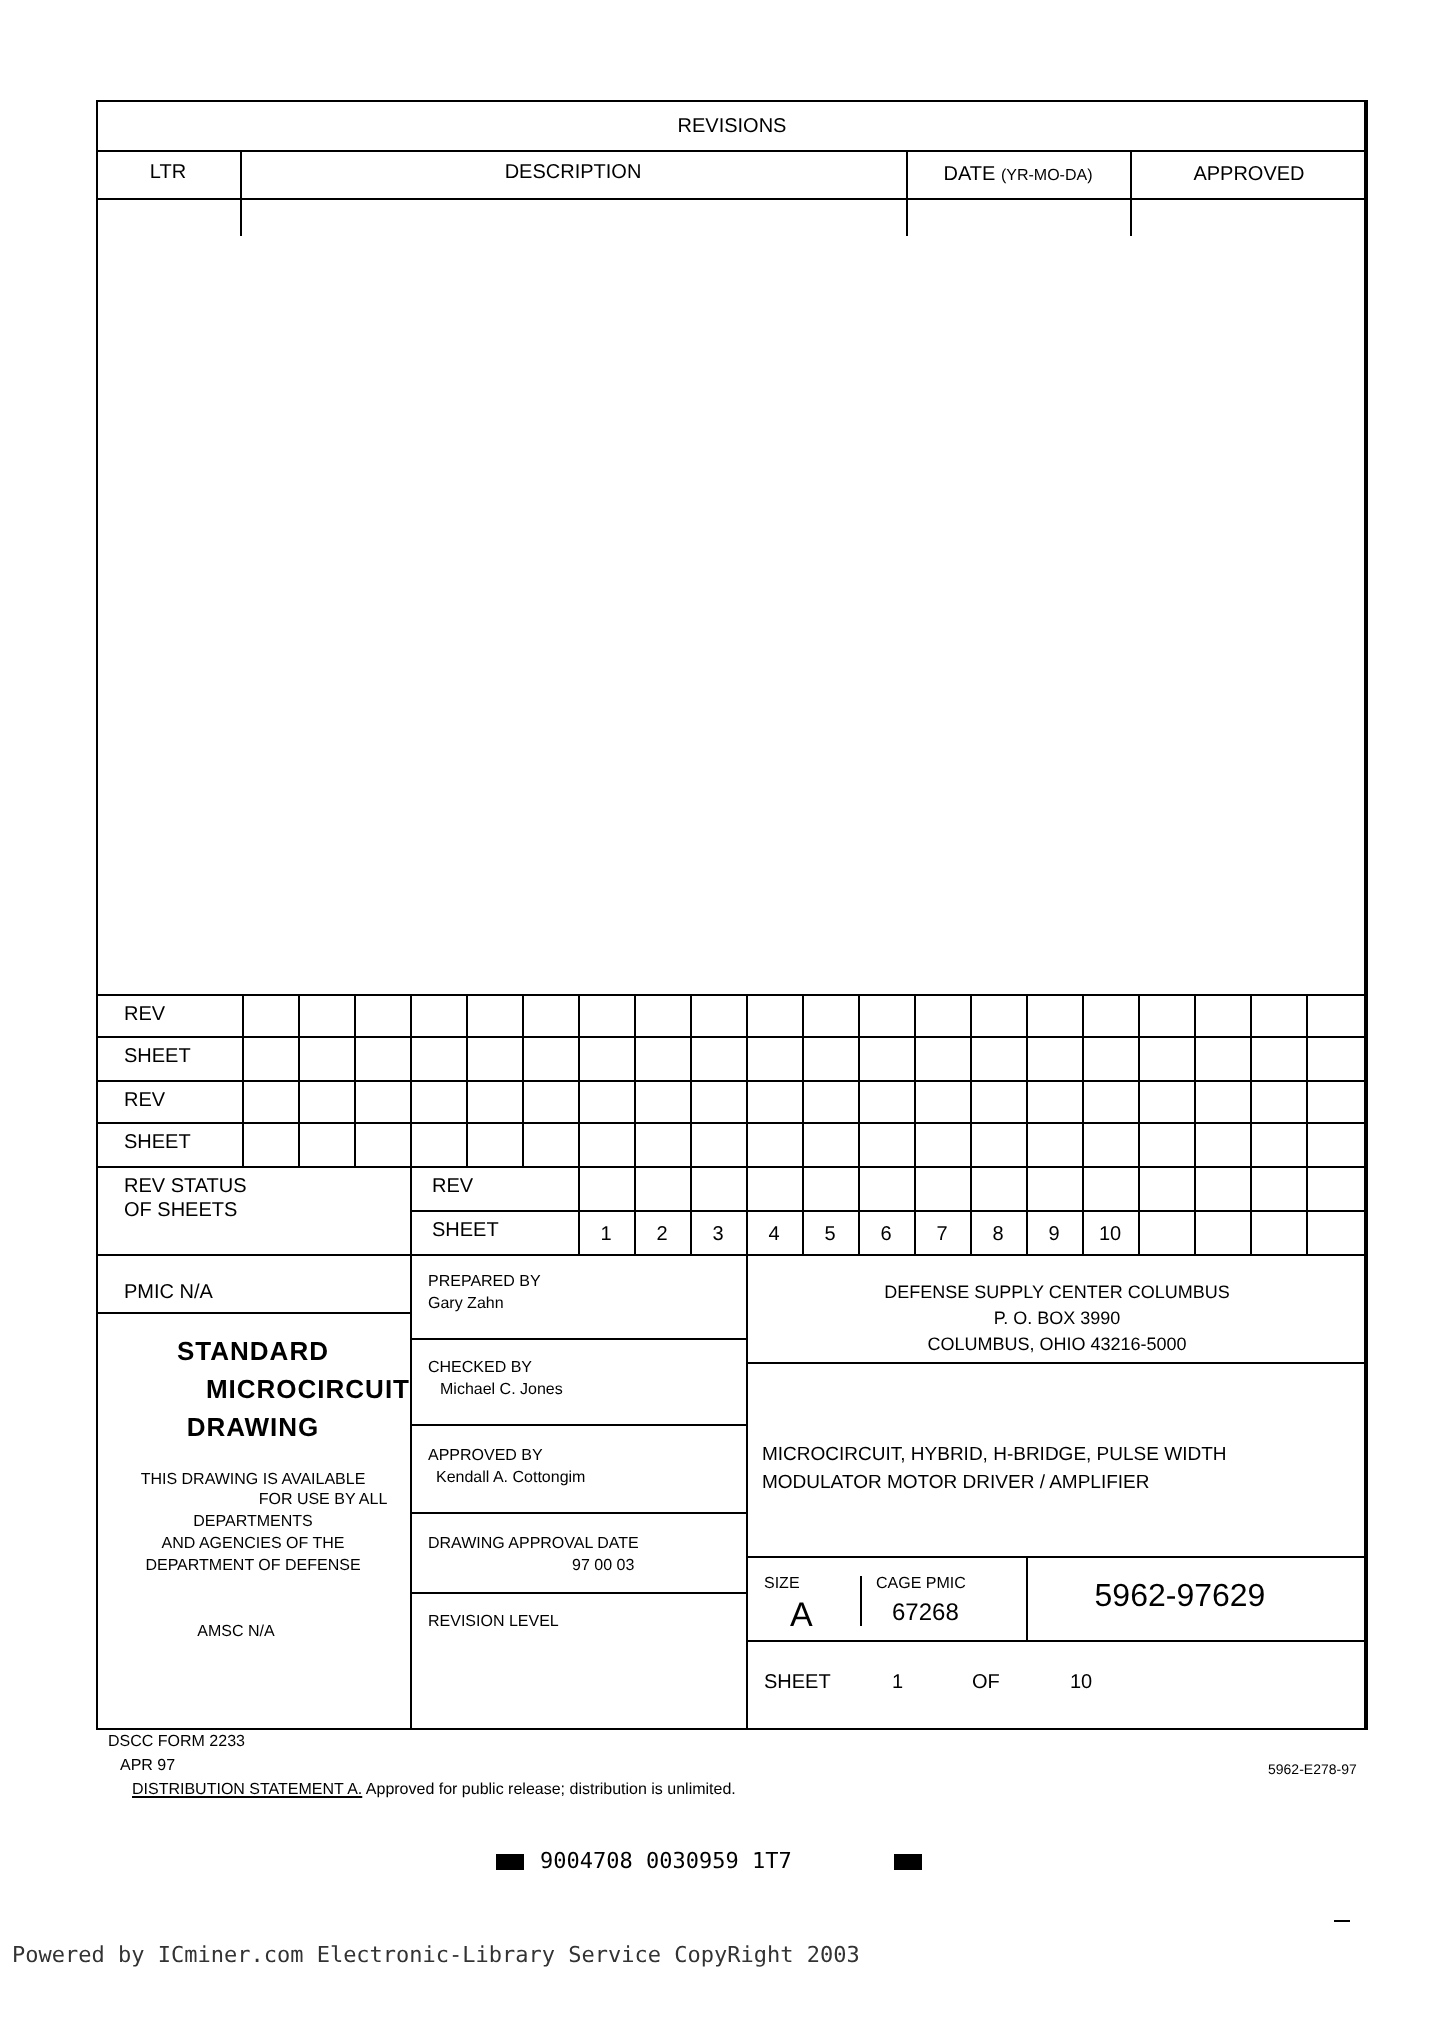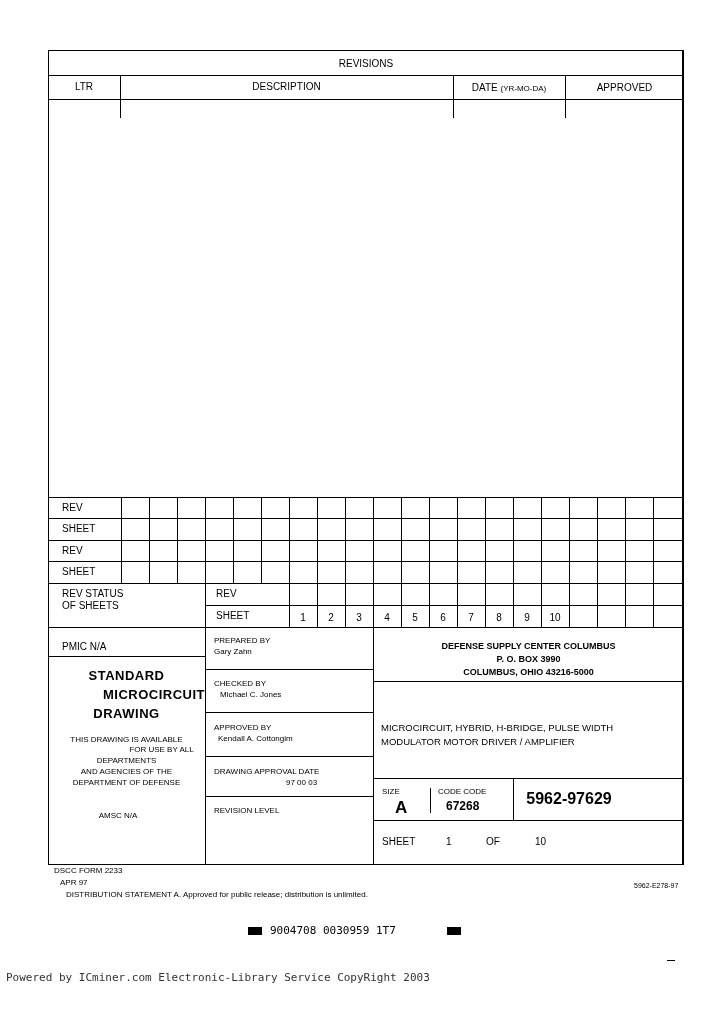--- a/index.html
+++ b/index.html
@@ -5,21 +5,21 @@
   html, body { margin:0; padding:0; background:#ffffff; }
   body { width:720px; height:1012px; position:relative; overflow:hidden;
          font-family:"Liberation Sans", sans-serif; color:#000; }
   .abs { position:absolute; }
   .frame { position:absolute; left:48px; top:50px; width:636px; height:815px;
            border:1px solid #000; border-right:2px solid #000; box-sizing:border-box; }
   .hl { position:absolute; height:0; border-top:1px solid #000; }
   .vl { position:absolute; width:0; border-left:1px solid #000; }
   .t { position:absolute; font-size:10px; white-space:nowrap; line-height:1; }
   .ts { font-size:8px; }
-  .tb { font-weight:bold; }
+  .tb { font-weight:normal; }
   .center { text-align:center; }
   .big { font-size:13px; font-weight:bold; letter-spacing:0.5px; }
   .mono { font-family:"DejaVu Sans Mono", monospace; }
   .cell-num { position:absolute; width:28px; text-align:center; font-size:10px; top:612px; }
   .bar { position:absolute; background:#000; }
 </style>
 </head>
 <body>
 
 <div class="frame"></div>
@@ -126,35 +126,35 @@
 <div class="t ts tb center" style="left:373px;width:311px;top:655px;font-size:9px;">P. O. BOX 3990</div>
 <div class="t ts tb center" style="left:373px;width:311px;top:668px;font-size:9px;">COLUMBUS, OHIO  43216-5000</div>
 <div class="hl" style="left:373px;width:311px;top:681px;"></div>
 <div class="t" style="left:381px;top:723px;font-size:9.5px;">MICROCIRCUIT,  HYBRID,  H-BRIDGE,  PULSE  WIDTH</div>
 <div class="t" style="left:381px;top:737px;font-size:9.5px;">MODULATOR  MOTOR  DRIVER / AMPLIFIER</div>
 <div class="hl" style="left:373px;width:311px;top:778px;"></div>
 
 <div class="t ts" style="left:382px;top:788px;">SIZE</div>
 <div class="t tb" style="left:395px;top:799px;font-size:17px;">A</div>
 <div class="vl" style="left:430px;top:788px;height:25px;"></div>
-<div class="t ts" style="left:438px;top:788px;">CODE CODE</div>
+<div class="t ts" style="left:438px;top:788px;">CAGE PMIC</div>
 <div class="t tb" style="left:446px;top:800px;font-size:12px;">67268</div>
 <div class="vl" style="left:513px;top:778px;height:42px;"></div>
-<div class="t tb center" style="left:484px;width:170px;top:791px;font-size:16px;">5962-97629</div>
+<div class="t tb center" style="left:505px;width:170px;top:791px;font-size:16px;">5962-97629</div>
 <div class="hl" style="left:373px;width:311px;top:820px;"></div>
 
 <div class="t" style="left:382px;top:837px;">SHEET</div>
 <div class="t" style="left:446px;top:837px;">1</div>
 <div class="t" style="left:486px;top:837px;">OF</div>
 <div class="t" style="left:535px;top:837px;">10</div>
 
 <div class="t ts" style="left:54px;top:867px;">DSCC FORM 2233</div>
 <div class="t ts" style="left:60px;top:879px;">APR 97</div>
 <div class="t ts" style="left:66px;top:891px;">
-  <span style="">DISTRIBUTION STATEMENT A.</span>
+  <span style="text-decoration:underline;">DISTRIBUTION STATEMENT A.</span>
   <span>Approved for public release; distribution is unlimited.</span>
 </div>
 <div class="t ts" style="left:634px;top:882px;font-size:7px;">5962-E278-97</div>
 
 <div class="bar" style="left:248px;top:927px;width:14px;height:8px;"></div>
 <div class="t mono" style="left:270px;top:925px;font-size:11px;">9004708 0030959 1T7</div>
 <div class="bar" style="left:447px;top:927px;width:14px;height:8px;"></div>
 
 <div class="bar" style="left:667px;top:960px;width:8px;height:1px;"></div>
 <div class="t mono" style="left:6px;top:972px;font-size:11px;color:#333;">Powered by ICminer.com Electronic-Library Service CopyRight 2003</div>

